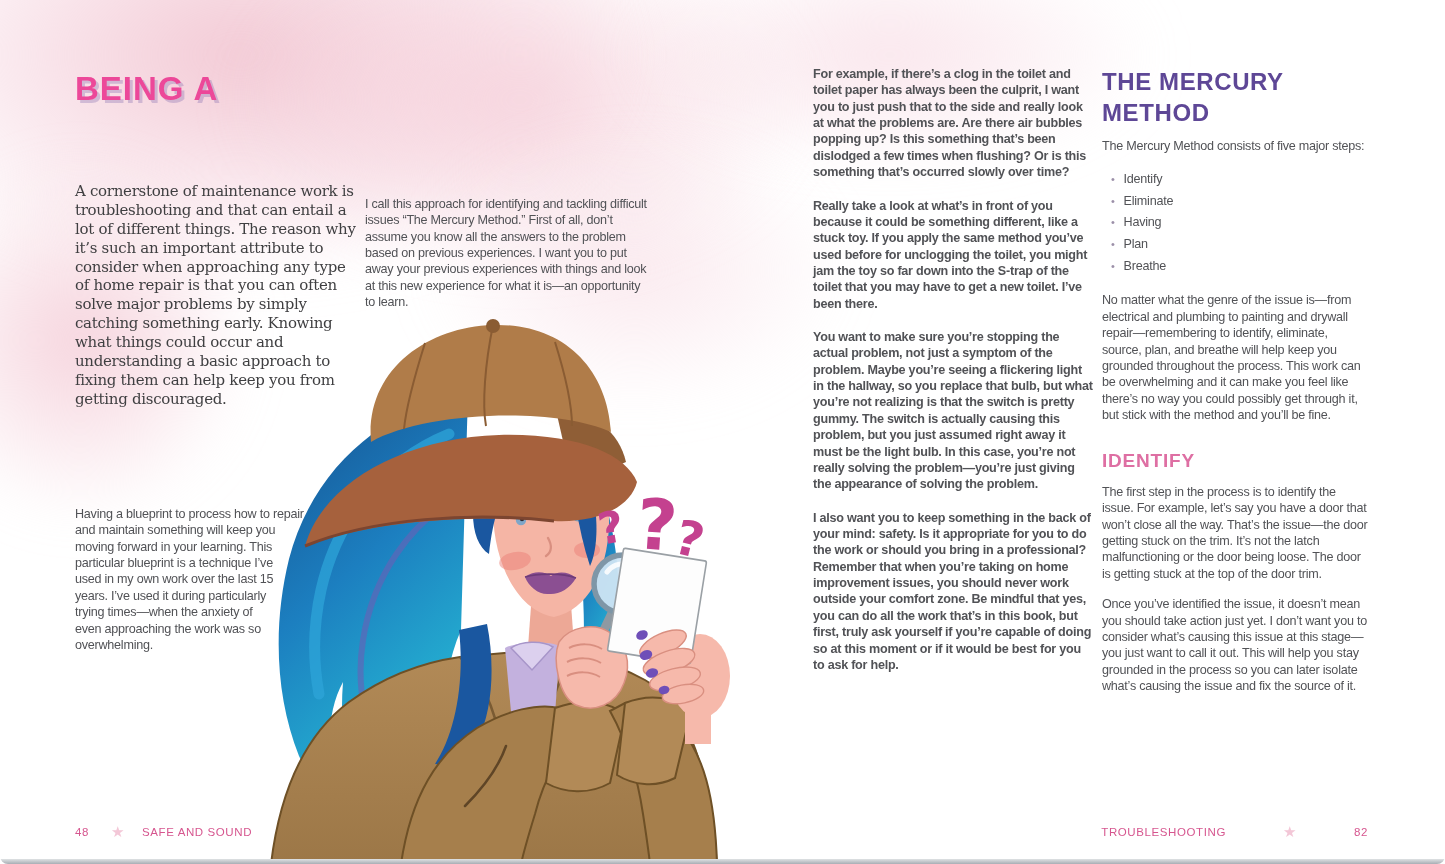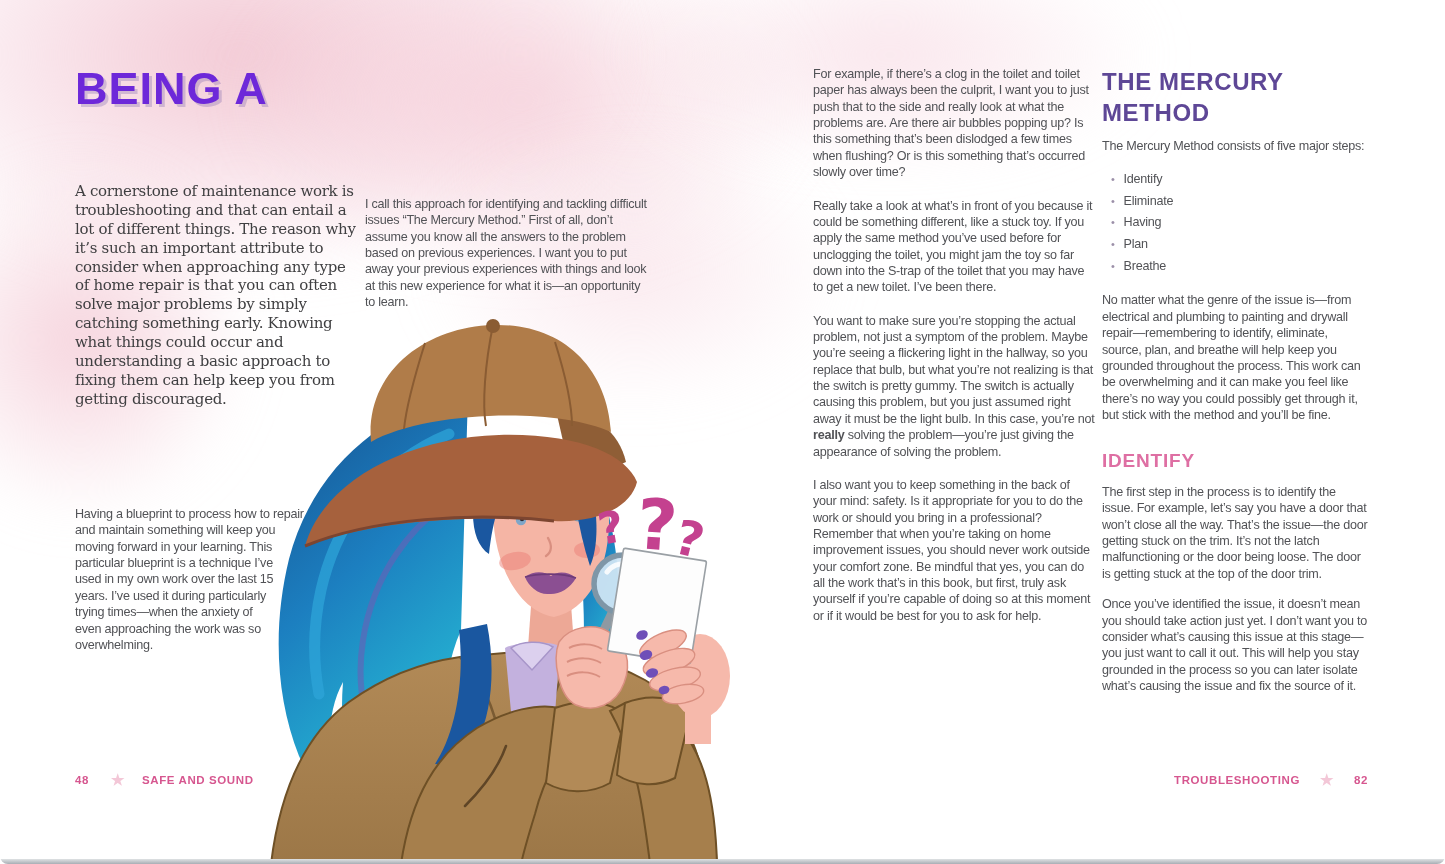--- a/index.html
+++ b/index.html
@@ -16,48 +16,48 @@
     background:radial-gradient(closest-side, rgba(245,205,216,.8), rgba(255,255,255,0)); }
   .wash-c { left:-90px; top:160px; width:340px; height:360px;
     background:radial-gradient(closest-side, rgba(244,203,214,.85), rgba(255,255,255,0)); }
   .wash-d { left:620px; top:-60px; width:540px; height:230px;
     background:radial-gradient(closest-side, rgba(247,215,225,.65), rgba(255,255,255,0)); }
   .wash-e { left:420px; top:130px; width:430px; height:280px;
     background:radial-gradient(closest-side, rgba(246,212,222,.5), rgba(255,255,255,0)); }
 
   .title {
     position:absolute; left:75px; top:64px; margin:0;
-    font-size:45px; line-height:49px; font-weight:bold; letter-spacing:1px;
-    color:#6d28d9; text-shadow:3px 3px 0 rgba(109,85,164,.28);
+    font-size:33px; line-height:49px; font-weight:bold; letter-spacing:1px;
+    color:#ec4899; text-shadow:3px 3px 0 rgba(109,85,164,.28);
   }
   .intro {
     position:absolute; left:75px; top:182px; width:284px; margin:0;
     font-family:"DejaVu Serif", serif; font-size:15px; line-height:1.26;
     letter-spacing:-0.3px; color:#3f3f41;
   }
   .small-text { font-size:12.6px; line-height:1.3; letter-spacing:-0.25px; color:#515256; }
   .blueprint { position:absolute; left:75px; top:506px; width:241px; margin:0; }
   .hair-spacer { float:right; width:95px; height:192px; margin-top:6px;
     shape-outside:polygon(100% 12%, 8% 100%, 100% 100%); }
   .col2 { position:absolute; left:365px; top:196px; width:282px; margin:0; }
 
-  .rc1 { position:absolute; left:813px; top:66px; width:282px; }
+  .rc1 { position:absolute; left:813px; top:66px; width:282px;font-weight:bold; }
   .rc1 p { margin:0 0 17px; }
   .rc2 { position:absolute; left:1102px; top:66px; width:266px; }
   .h-method { margin:0 0 10px; font-size:24px; font-weight:bold; letter-spacing:.6px; color:#5e4796; }
   .rc2 p { margin:0 0 14px; }
   .steps { list-style:none; margin:12px 0 16px; padding:0 0 0 9px; }
   .steps li { display:flex; gap:9px; padding:2.6px 0; }
   .steps .bullet { color:#9b8fa8; font-size:11px; line-height:16px; }
   .h-identify { margin:26px 0 10px; font-size:19px; font-weight:bold; letter-spacing:.8px; color:#de6fa3; }
 
-  .footer { position:absolute; top:772px; display:flex; align-items:center;
-    font-size:11.5px; font-weight:bold; letter-spacing:.6px; color:#d6568f; }
+  .footer { position:absolute; top:824px; display:flex; align-items:center;
+    font-size:11.5px; font-weight:normal; letter-spacing:.6px; color:#d6568f; }
   .footer-left { left:75px; }
-  .footer-right { right:77px; }
+  .footer-right { right:77px;gap:37px; }
   .star { color:#f3c7d7; font-size:15px; line-height:1; }
   .footer-left .star { margin:0 17px 0 22px; }
   .footer-right .star { margin:0 20px 0 20px; }
 
   .illo { position:absolute; left:253px; top:314px; width:478px; height:550px; }
   .illo svg { display:block; width:100%; height:100%; }
 
   .book-edge { position:absolute; left:0; right:0; bottom:0; height:5px;
     background:linear-gradient(#dfe2e4,#a8aeb4); }
 </style>

